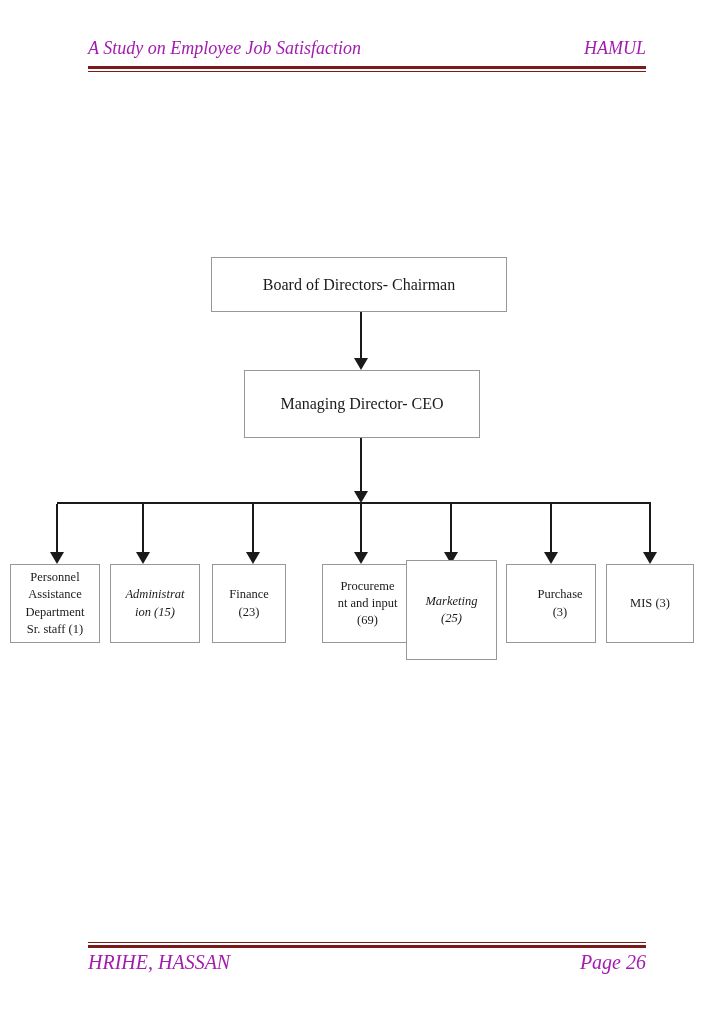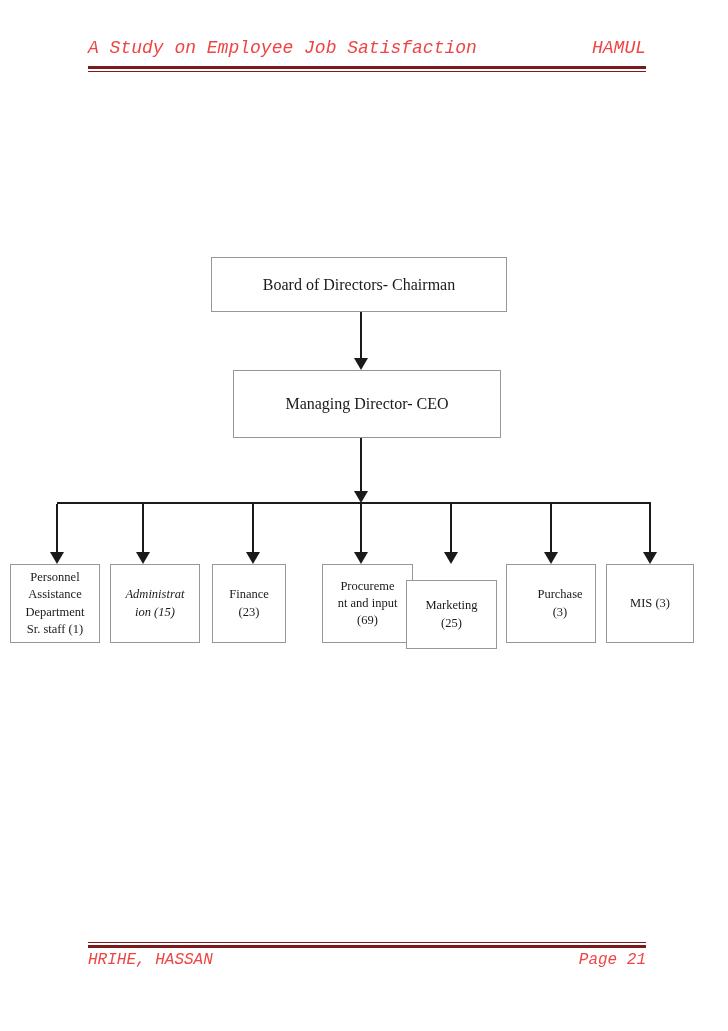--- a/index.html
+++ b/index.html
@@ -7,28 +7,28 @@
     position: relative;
     width: 728px;
     height: 1031px;
     background: #ffffff;
     font-family: "Liberation Serif", serif;
     color: #1a1a1a;
     overflow: hidden;
   }
   
   .script {
-    font-family: Liberation Mono, monospace;
+    font-family: Liberation Serif, serif;
     font-style: italic;
     font-size: 18px;
-    color: #ef4444;
+    color: #a21caf;
     position: absolute;
     white-space: nowrap;
   }
-  .footer-script { font-size: 16px; }
+  .footer-script { font-size: 20px; }
   
   .rule { position: absolute; left: 88px; width: 558px; }
   .rule .thick { height: 3px; background: var(--rule, #7b1a1a); }
   .rule .thin  { height: 1px; background: var(--rule, #7b1a1a); }
   .rule .gap   { height: 2px; background: transparent; }
   
   .section-heading {
     position: absolute;
     left: 88px; top: 90px;
     font-weight: bold;
@@ -80,21 +80,21 @@
   </div>
 
 
   <div>
 
     <div class="node node-lg" style="left:211px; top:257px; width:296px; height:55px;">Board of Directors- Chairman</div>
 
     <div class="vline" style="left:360px; top:312px; height:46px;"></div>
     <div class="arrow" style="left:354px; top:358px;"></div>
 
-    <div class="node node-lg" style="left:233px; top:370px; width:268px; height:68px;">Managing Director- CEO</div>
+    <div class="node node-lg" style="left:244px; top:370px; width:236px; height:68px;">Managing Director- CEO</div>
 
     <div class="vline" style="left:360px; top:438px; height:53px;"></div>
     <div class="arrow" style="left:354px; top:491px;"></div>
 
     <div class="hline" style="left:57px; top:502px; width:594px;"></div>
 
     <div class="vline" style="left:56px;  top:504px; height:48px;"></div>
     <div class="arrow" style="left:50px;  top:552px;"></div>
 
     <div class="vline" style="left:142px; top:504px; height:48px;"></div>
@@ -119,28 +119,28 @@
 Assistance
 Department
 Sr. staff (1)</div>
     <div class="node dept" style="left:110px; top:564px; width:90px; height:79px;font-style:italic;">Administrat
 ion (15)</div>
     <div class="node dept" style="left:212px; top:564px; width:74px; height:79px;">Finance
 (23)</div>
     <div class="node dept" style="left:322px; top:564px; width:91px; height:79px;">Procureme
 nt and input
 (69)</div>
-    <div class="node dept" style="left:406px; top:580px; width:91px; height:69px;">Marketing
+    <div class="node dept" style="left:406px; top:560px; width:91px; height:100px;font-style:italic;">Marketing
 (25)</div>
     <div class="node dept" style="left:506px; top:564px; width:90px; height:79px;padding-left:20px;">Purchase
 (3)</div>
     <div class="node dept" style="left:606px; top:564px; width:88px; height:79px;">MIS (3)</div>
   </div>
 
   <div class="rule" style="top:942px;">
     <div class="thin"></div>
     <div class="gap"></div>
     <div class="thick"></div>
   </div>
   <div class="script footer-script" style="left:88px; top:951px;">HRIHE, HASSAN</div>
-  <div class="script footer-script" style="right:82px; top:951px; left:auto;">Page 21</div>
+  <div class="script footer-script" style="right:82px; top:951px; left:auto;">Page 26</div>
 
 </div>
 
 </body></html>

